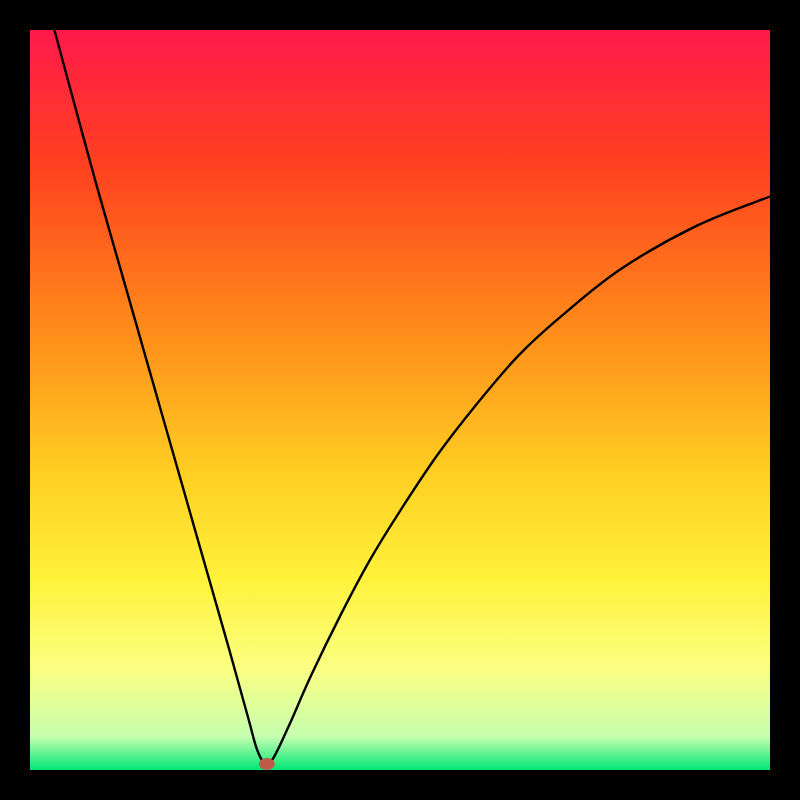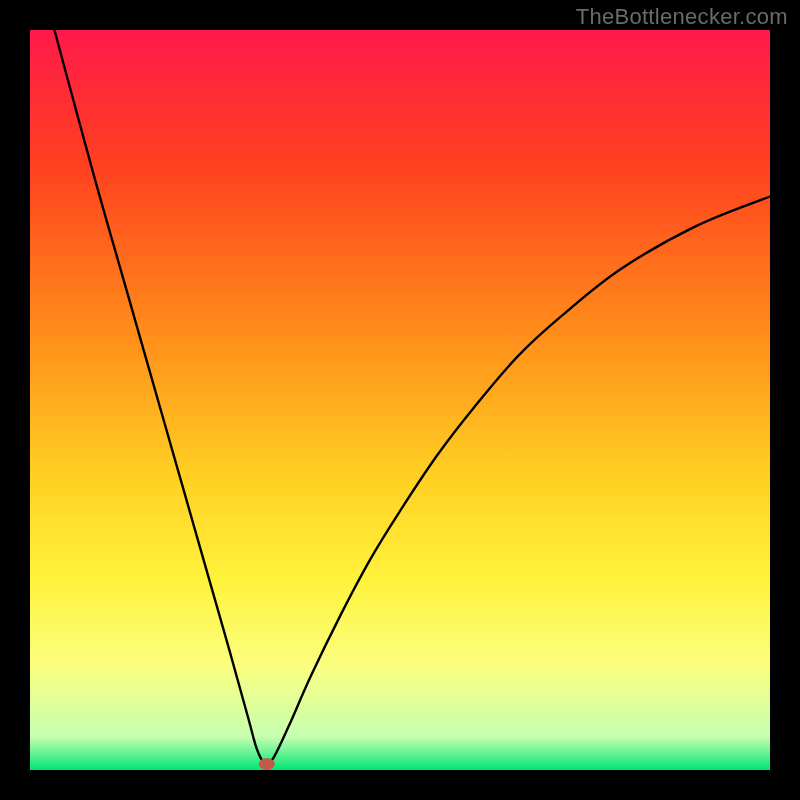--- a/index.html
+++ b/index.html
@@ -34,21 +34,20 @@
     left: 0;
     top: 0;
     width: 800px;
     height: 800px;
   }
 </style>
 </head>
 <body>
 
 <div class="frame">
-  <div class="watermark">TheBottlenecker.com</div>
 
   <svg class="plot" viewBox="0 0 800 800">
     <defs>
       <linearGradient id="bg-grad" x1="0" y1="0" x2="0" y2="1">
           <stop offset="0.0%" stop-color="#ff1a4a"></stop>
           <stop offset="18.0%" stop-color="#ff4020"></stop>
           <stop offset="40.0%" stop-color="#ff8a1a"></stop>
           <stop offset="60.0%" stop-color="#ffcf22"></stop>
           <stop offset="74.0%" stop-color="#fff23a"></stop>
           <stop offset="86.0%" stop-color="#fbff80"></stop>

